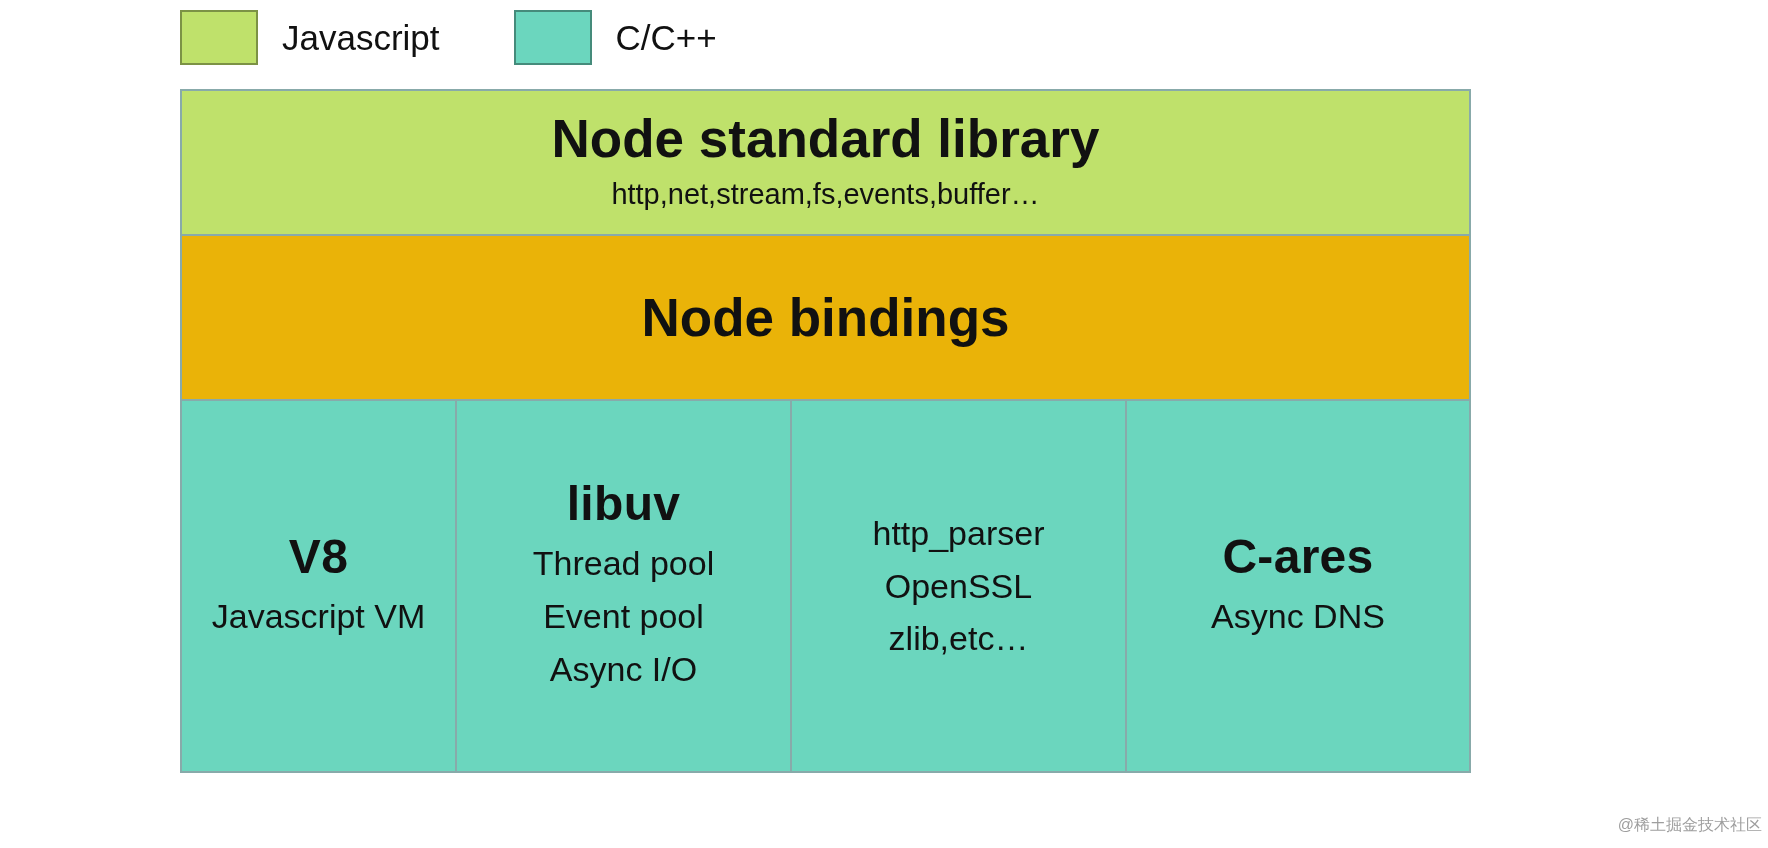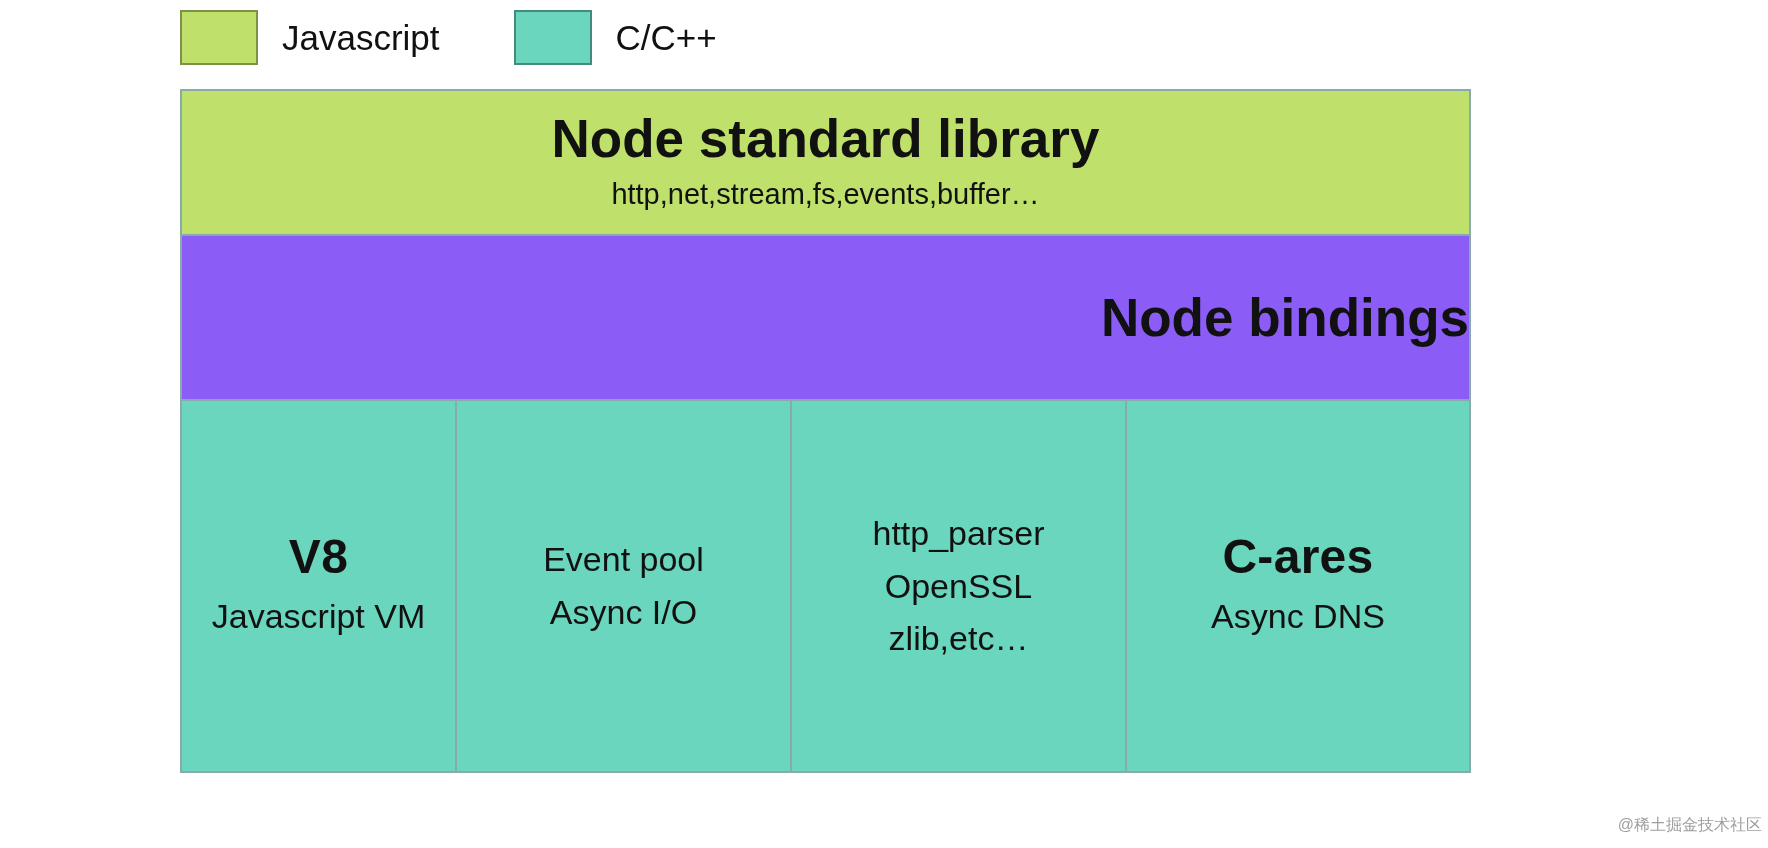--- a/index.html
+++ b/index.html
@@ -43,23 +43,22 @@
     flex-direction: column;
     justify-content: center;
   }
   .layer:last-child { border-bottom: none; }
 
   .layer-stdlib {
     background: #bfe16b;
     height: 145px;
   }
   .layer-bindings {
-    background: #8b5cf6;
+    background: #eab308;
     height: 165px;
-    align-items: flex-end;
   }
   .layer-bottom {
     background: #6bd6be;
     height: 370px;
     display: grid;
     grid-template-columns: 275px 335px 335px 1fr;
   }
   .cell {
     border-right: 2px solid #8aa;
     display: flex;
@@ -120,21 +119,23 @@
   <div class="layer layer-bottom">
 
     <div class="cell">
       <div class="title-bold">V8</div>
       <div class="sub-lines">
         <div>Javascript VM</div>
       </div>
     </div>
 
     <div class="cell">
+      <div class="title-bold">libuv</div>
       <div class="sub-lines">
+        <div>Thread pool</div>
         <div>Event pool</div>
         <div>Async I/O</div>
       </div>
     </div>
 
     <div class="cell">
       <div class="sub-lines">
         <div>http_parser</div>
         <div>OpenSSL</div>
         <div>zlib,etc…</div>

